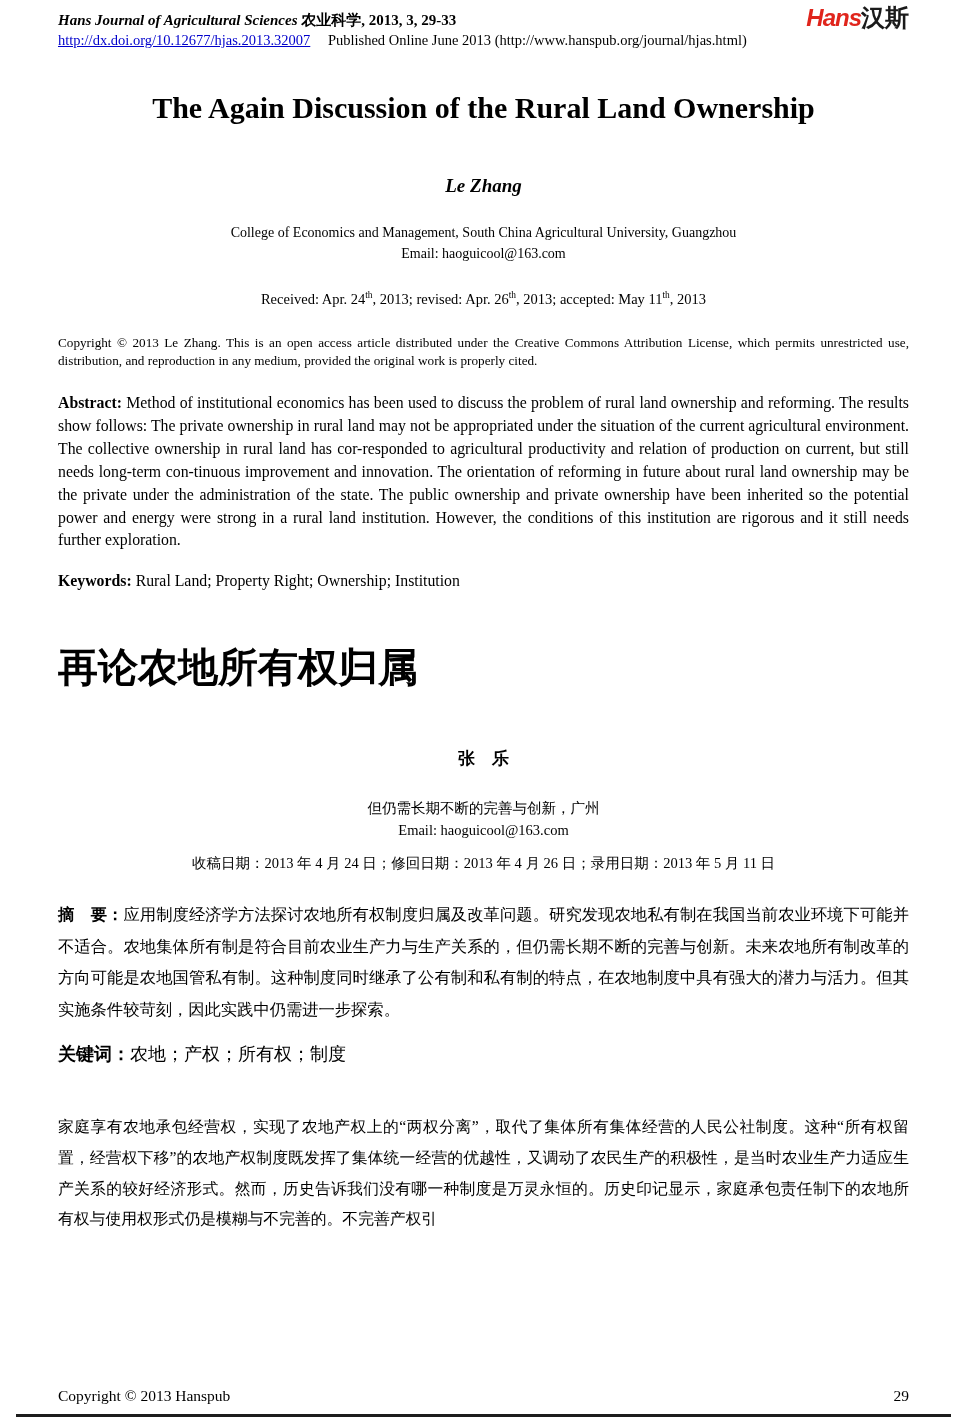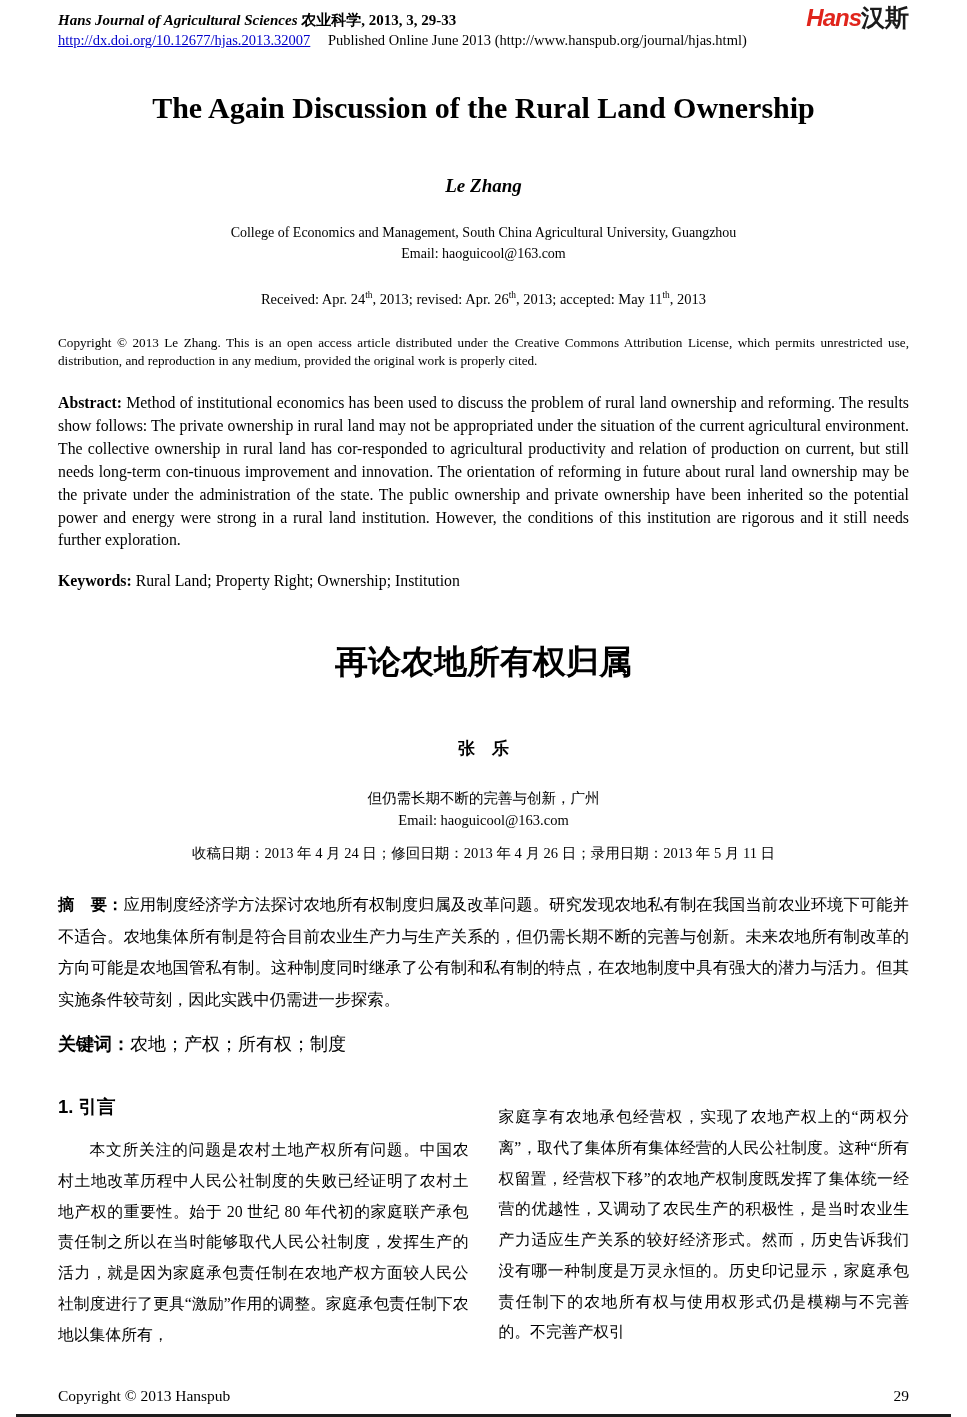--- a/index.html
+++ b/index.html
@@ -72,22 +72,22 @@
     text-align: justify;
     margin: 22px 0 0 0;
   }
   .keywords {
     font-size: 15.8px;
     margin: 20px 0 0 0;
   }
   b.lbl { font-weight: bold; }
   
   .title-cn {
-    text-align: center;
-    font-size: 33px;
+    text-align: left;
+    font-size: 40px;
     font-weight: bold;
     margin: 50px 0 0 0;
   }
   .author-cn {
     text-align: center;
     font-size: 17px;
     font-weight: bold;
     margin: 52px 0 0 0;
   }
   .affil-cn {
@@ -199,24 +199,20 @@
   </div>
 
   <p class="dates-cn">收稿日期：2013 年 4 月 24 日；修回日期：2013 年 4 月 26 日；录用日期：2013 年 5 月 11 日</p>
 
   <p class="abstract-cn"><b class="lbl">摘　要：</b><span>应用制度经济学方法探讨农地所有权制度归属及改革问题。研究发现农地私有制在我国当前农业环境下可能并不适合。农地集体所有制是符合目前农业生产力与生产关系的，但仍需长期不断的完善与创新。未来农地所有制改革的方向可能是农地国管私有制。这种制度同时继承了公有制和私有制的特点，在农地制度中具有强大的潜力与活力。但其实施条件较苛刻，因此实践中仍需进一步探索。</span></p>
 
   <p class="keywords-cn"><b class="lbl">关键词：</b><span>农地；产权；所有权；制度</span></p>
 
   <div class="columns">
     <div class="col">
-      <h2 class="section-heading">1. 引言</h2>
-      <p class="cn-body indent">本文所关注的问题是农村土地产权所有问题。中国农村土地改革历程中人民公社制度的失败已经证明了农村土地产权的重要性。始于 20 世纪 80 年代初的家庭联产承包责任制之所以在当时能够取代人民公社制度，发挥生产的活力，就是因为家庭承包责任制在农地产权方面较人民公社制度进行了更具“激励”作用的调整。家庭承包责任制下农地以集体所有，</p>
-    </div>
-    <div class="col">
       <p class="cn-body col-right-p">家庭享有农地承包经营权，实现了农地产权上的“两权分离”，取代了集体所有集体经营的人民公社制度。这种“所有权留置，经营权下移”的农地产权制度既发挥了集体统一经营的优越性，又调动了农民生产的积极性，是当时农业生产力适应生产关系的较好经济形式。然而，历史告诉我们没有哪一种制度是万灵永恒的。历史印记显示，家庭承包责任制下的农地所有权与使用权形式仍是模糊与不完善的。不完善产权引</p>
     </div>
   </div>
 
   <div class="footer">
     <span>Copyright © 2013 Hanspub</span>
     <span>29</span>
   </div>
   <div class="bottom-rule"></div>
 

